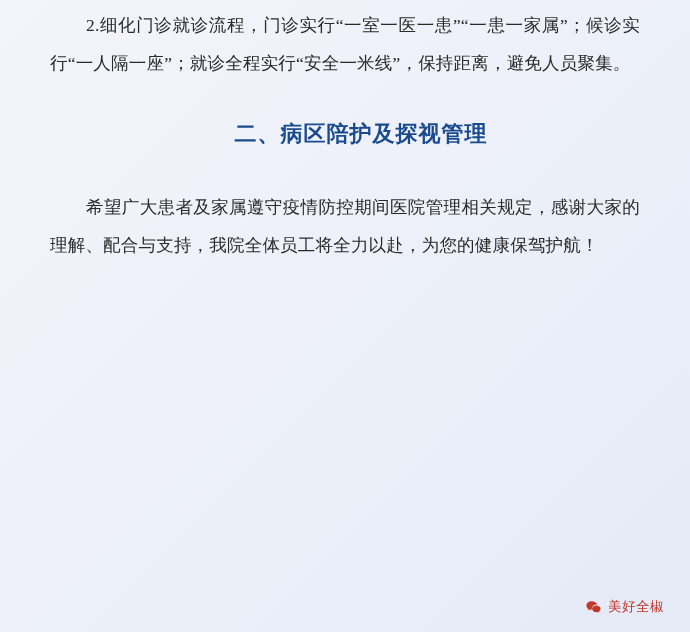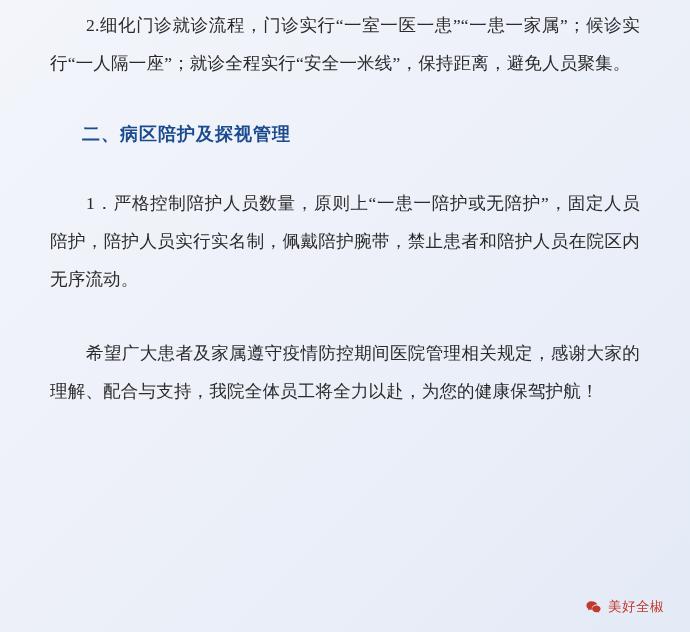--- a/index.html
+++ b/index.html
@@ -30,25 +30,26 @@
   }
   .indent {
     text-indent: 36px;
   }
   .p1 {
     margin-top: 6px;
   }
   .heading {
     color: #1b4b8f;
     font-weight: bold;
-    font-size: 18px;
+    font-size: 22px;
     line-height: 36px;
     margin: 34px 0 0 0;
     text-indent: 32px;
     letter-spacing: 1px;
+    text-align: center;
   }
   .p2 { margin-top: 32px; }
   .p3 { margin-top: 30px; }
   .p4 { margin-top: 36px; }
 
   .footer-badge {
     position: absolute;
     right: 26px;
     bottom: 16px;
     display: flex;
@@ -73,21 +74,20 @@
 </style>
 </head>
 <body>
 
 <div class="page">
 
   <p class="para indent p1">2.细化门诊就诊流程，门诊实行“一室一医一患”“一患一家属”；候诊实行“一人隔一座”；就诊全程实行“安全一米线”，保持距离，避免人员聚集。</p>
 
   <h2 class="heading">二、病区陪护及探视管理</h2>
 
-  <p class="para indent p2">1．严格控制陪护人员数量，原则上“一患一陪护或无陪护”，固定人员陪护，陪护人员实行实名制，佩戴陪护腕带，禁止患者和陪护人员在院区内无序流动。</p>
 
 
   <p class="para indent p4">希望广大患者及家属遵守疫情防控期间医院管理相关规定，感谢大家的理解、配合与支持，我院全体员工将全力以赴，为您的健康保驾护航！</p>
 
   <div class="footer-badge">
     <span class="wechat-icon">
       <svg width="17" height="17" viewBox="0 0 24 24" aria-hidden="true">
         <path d="M9.2 3.3C5.2 3.3 2 6 2 9.3c0 1.9 1.1 3.6 2.8 4.7l-.7 2.1 2.4-1.2c.8.2 1.7.4 2.7.4h.6c-.2-.5-.3-1.1-.3-1.7 0-3.3 3.2-6 7.2-6h.5C16.5 5.2 13.2 3.3 9.2 3.3z" fill="#c0392b"></path>
         <path d="M22 13.9c0-2.7-2.7-4.9-6-4.9s-6 2.2-6 4.9 2.7 4.9 6 4.9c.8 0 1.5-.1 2.2-.3l2 1-.6-1.7c1.5-.9 2.4-2.3 2.4-3.9z" fill="#c0392b"></path>
       </svg>

